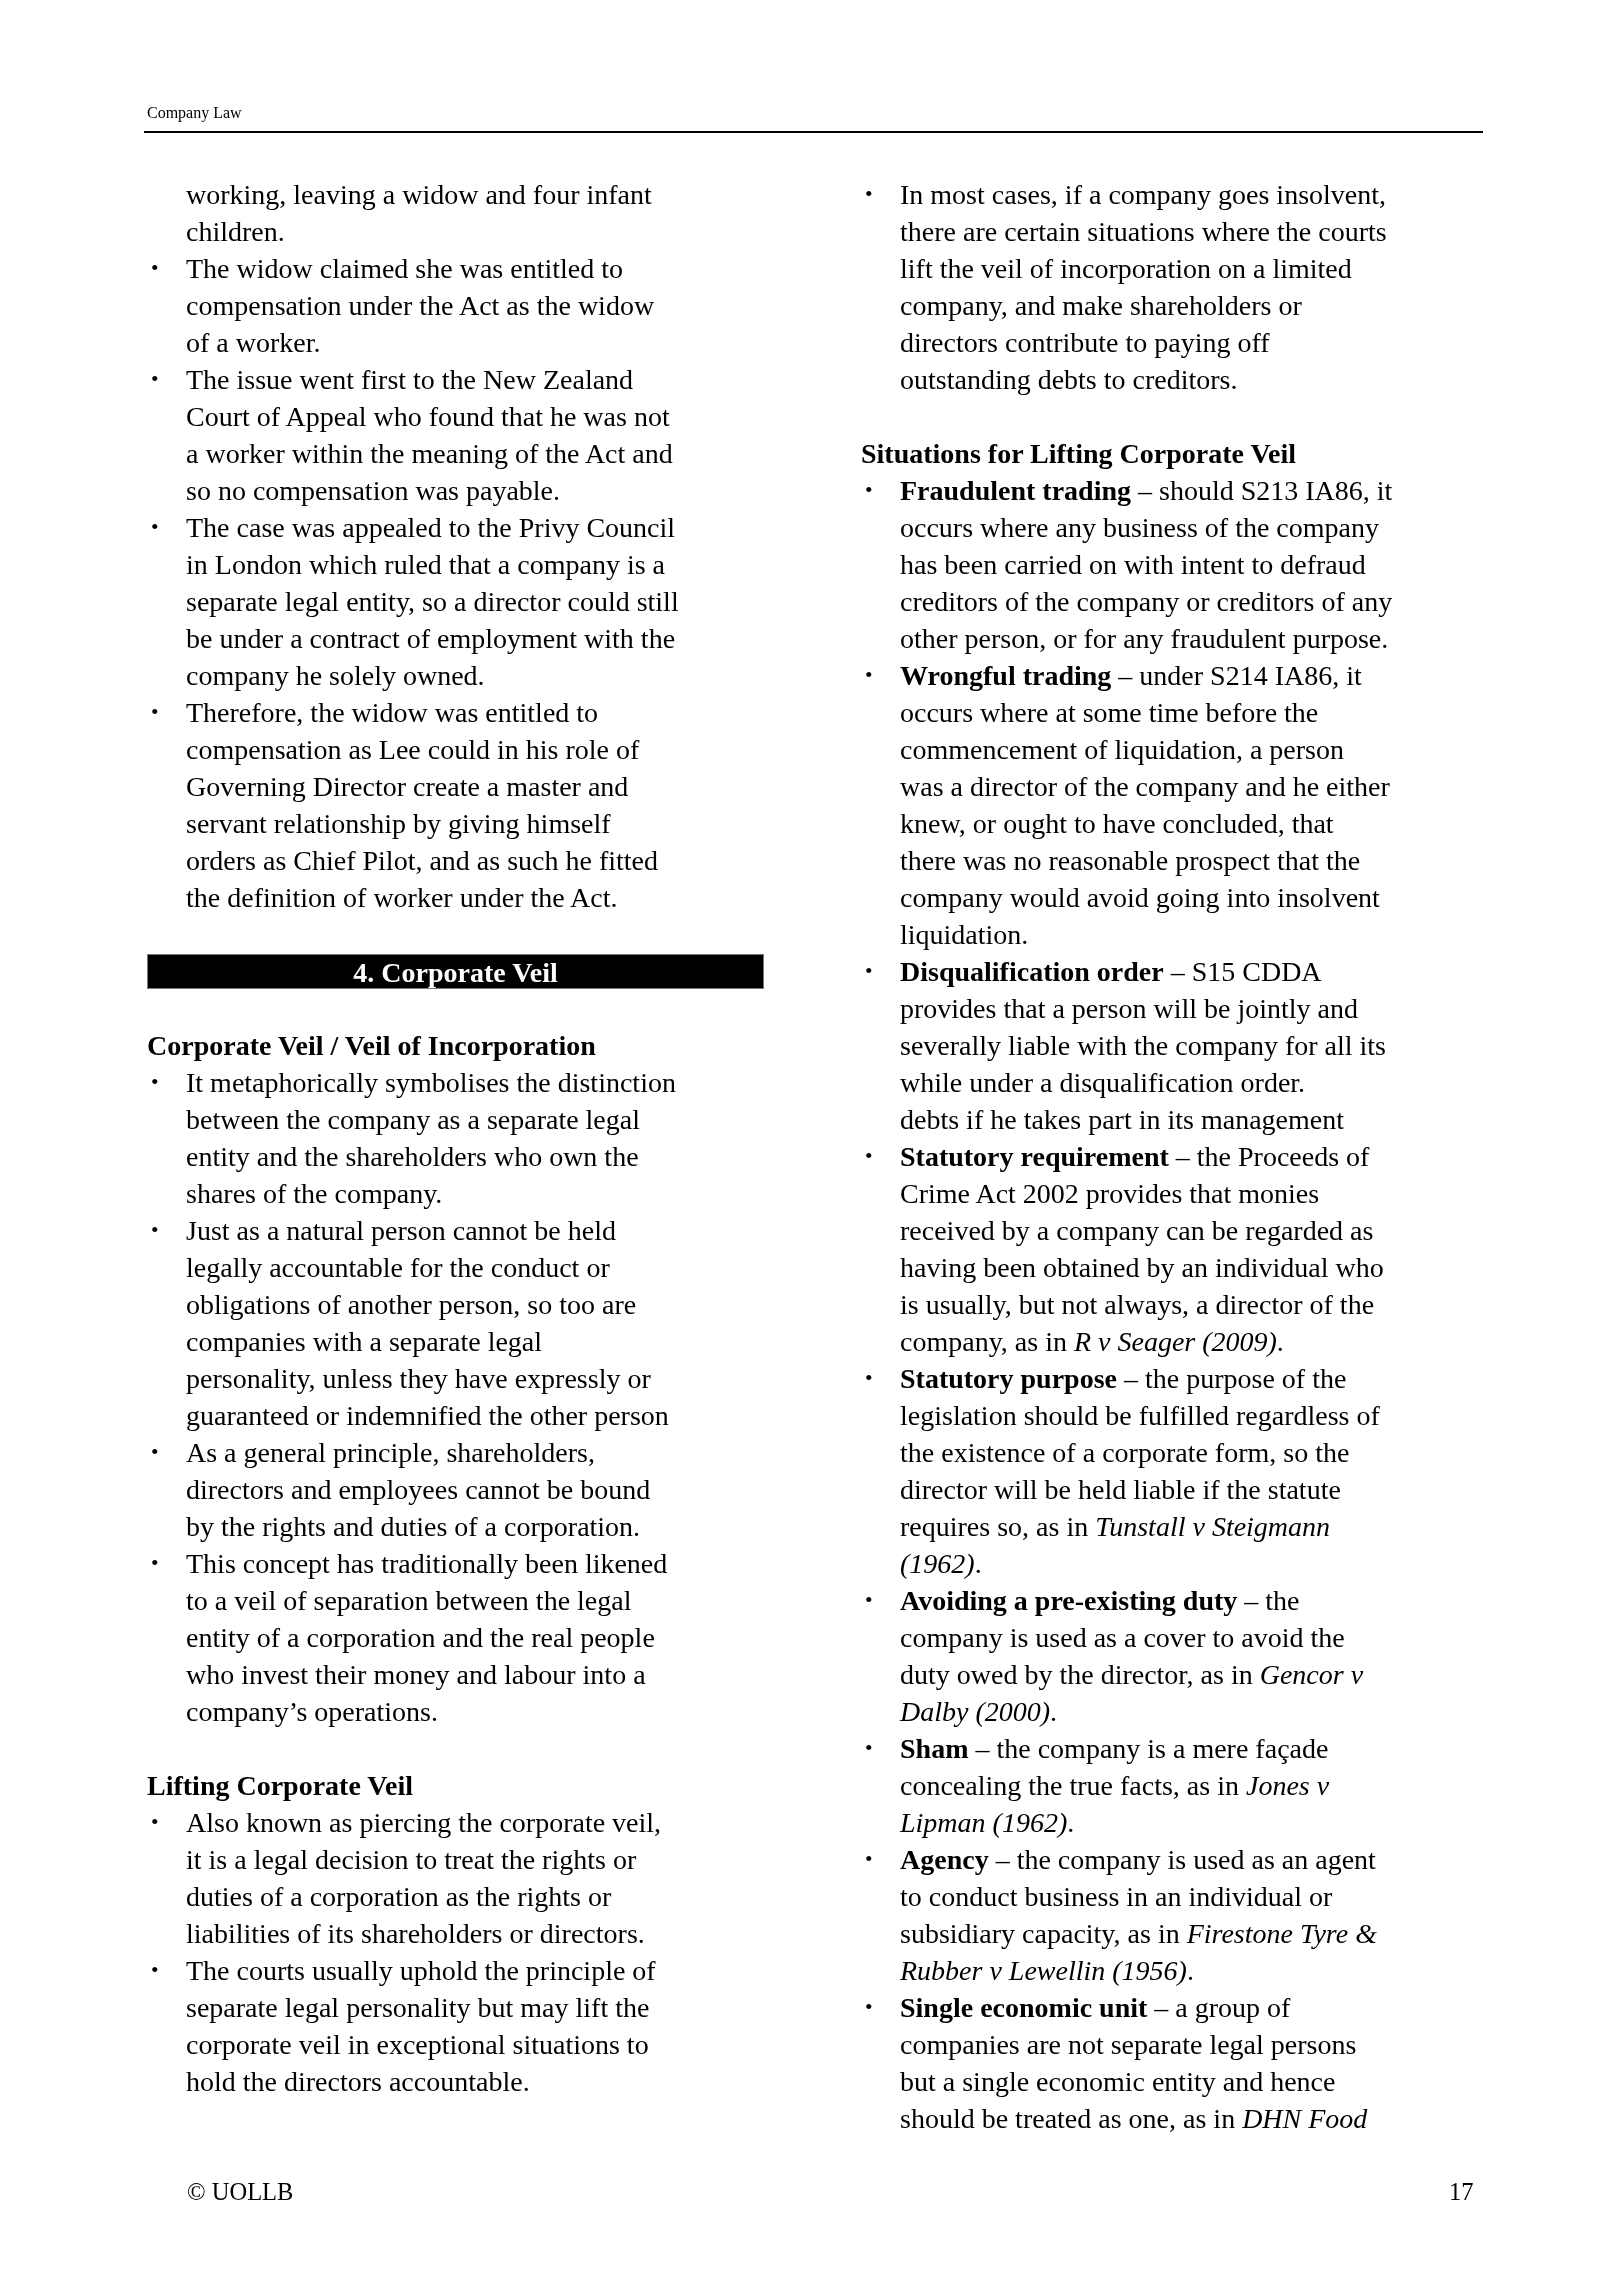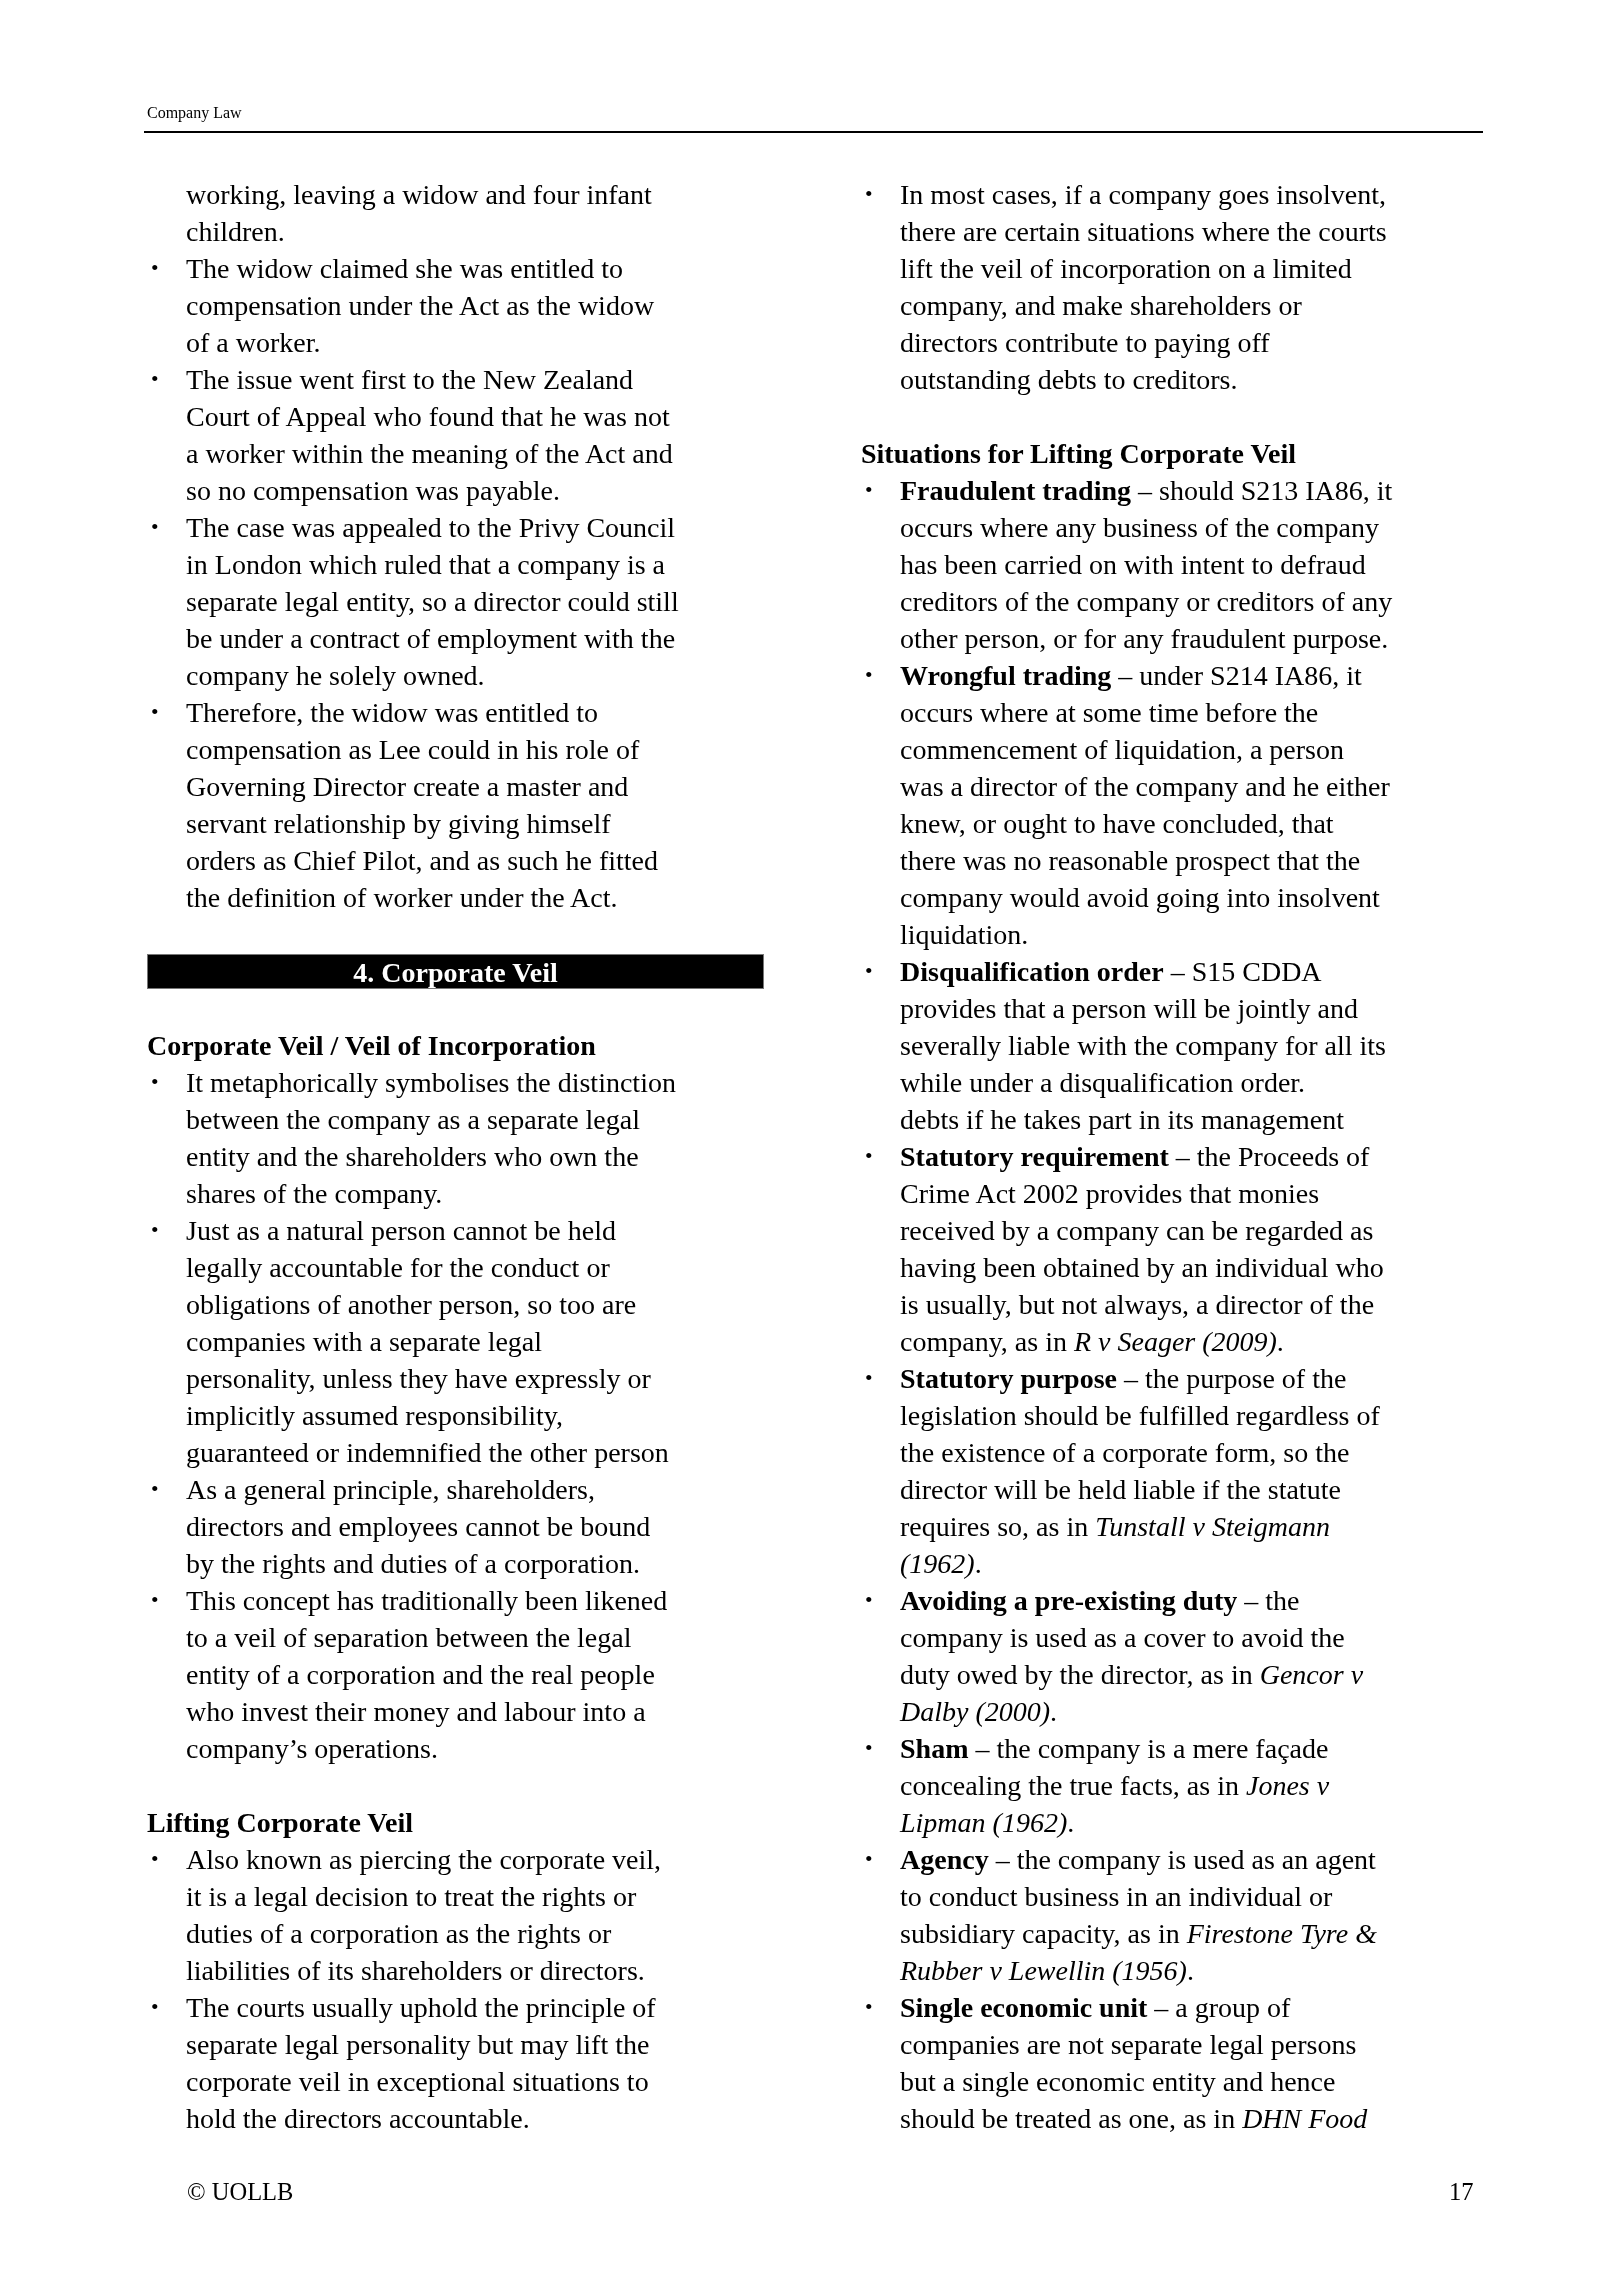--- a/index.html
+++ b/index.html
@@ -57,21 +57,20 @@
     <div class="line bold">Corporate Veil / Veil of Incorporation</div>
     <div class="line indent"><span class="bullet">•</span><span>It metaphorically symbolises the distinction</span></div>
     <div class="line indent"><span>between the company as a separate legal</span></div>
     <div class="line indent"><span>entity and the shareholders who own the</span></div>
     <div class="line indent"><span>shares of the company.</span></div>
     <div class="line indent"><span class="bullet">•</span><span>Just as a natural person cannot be held</span></div>
     <div class="line indent"><span>legally accountable for the conduct or</span></div>
     <div class="line indent"><span>obligations of another person, so too are</span></div>
     <div class="line indent"><span>companies with a separate legal</span></div>
     <div class="line indent"><span>personality, unless they have expressly or</span></div>
-    <div class="line indent"><span>implicitly assumed responsibility,</span></div>
     <div class="line indent"><span>guaranteed or indemnified the other person</span></div>
     <div class="line indent"><span class="bullet">•</span><span>As a general principle, shareholders,</span></div>
     <div class="line indent"><span>directors and employees cannot be bound</span></div>
     <div class="line indent"><span>by the rights and duties of a corporation.</span></div>
     <div class="line indent"><span class="bullet">•</span><span>This concept has traditionally been likened</span></div>
     <div class="line indent"><span>to a veil of separation between the legal</span></div>
     <div class="line indent"><span>entity of a corporation and the real people</span></div>
     <div class="line indent"><span>who invest their money and labour into a</span></div>
     <div class="line indent"><span>company’s operations.</span></div>
     <div class="line"></div>

